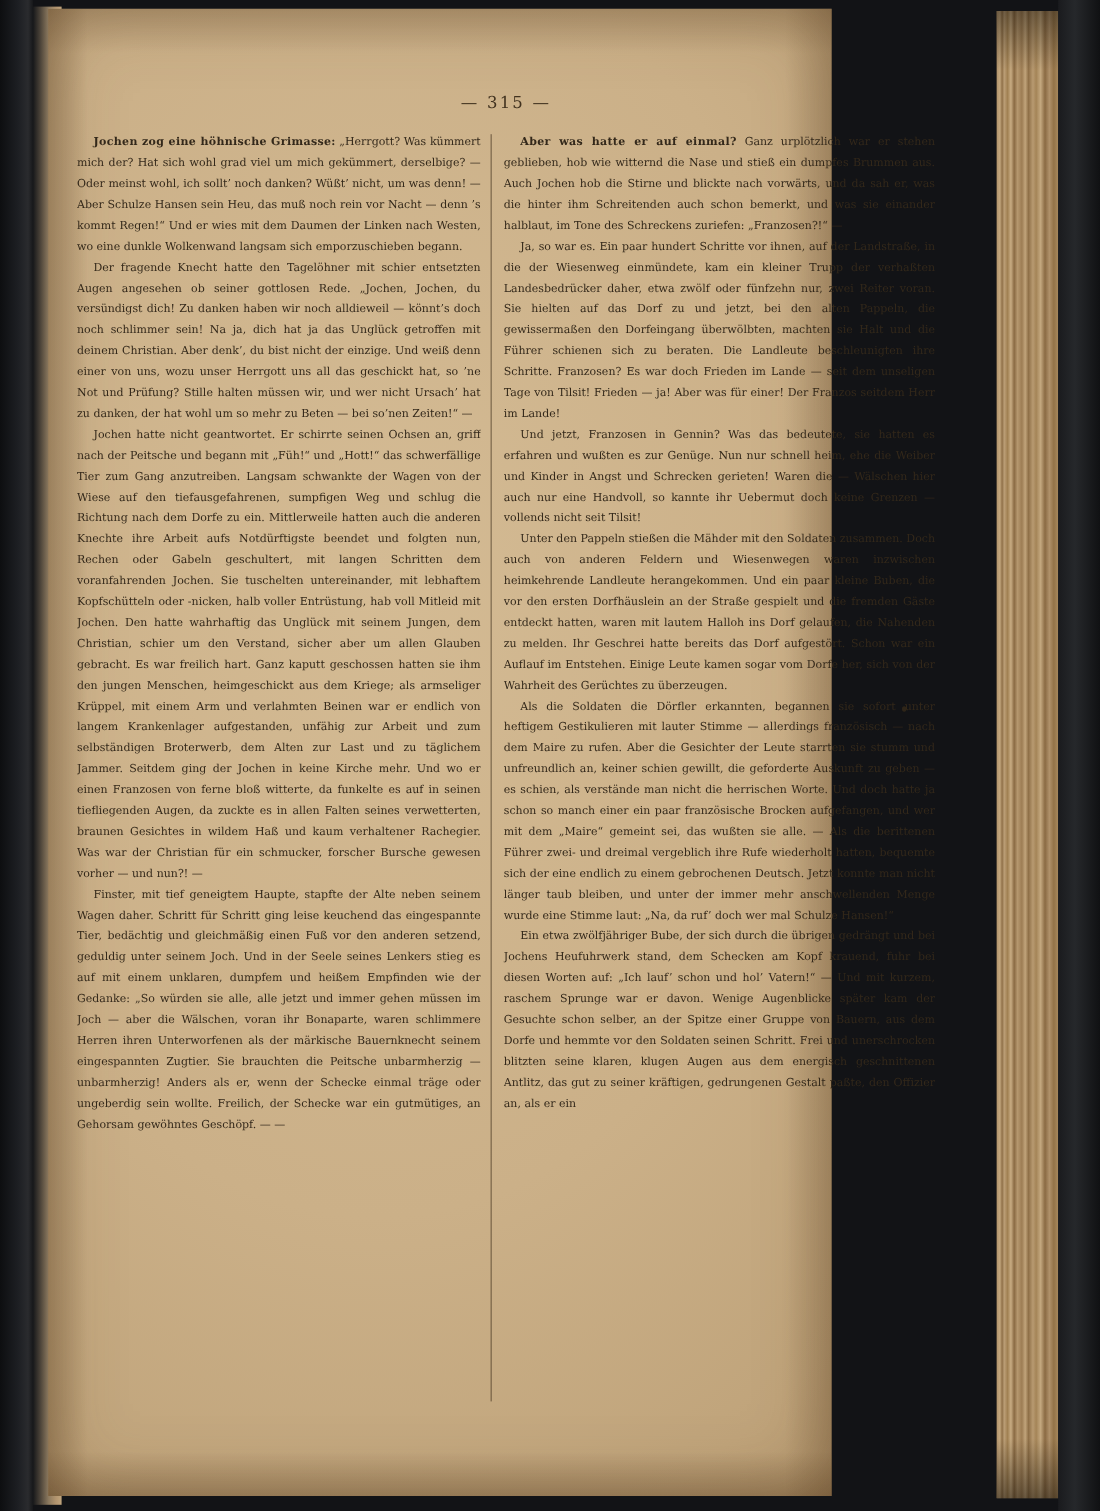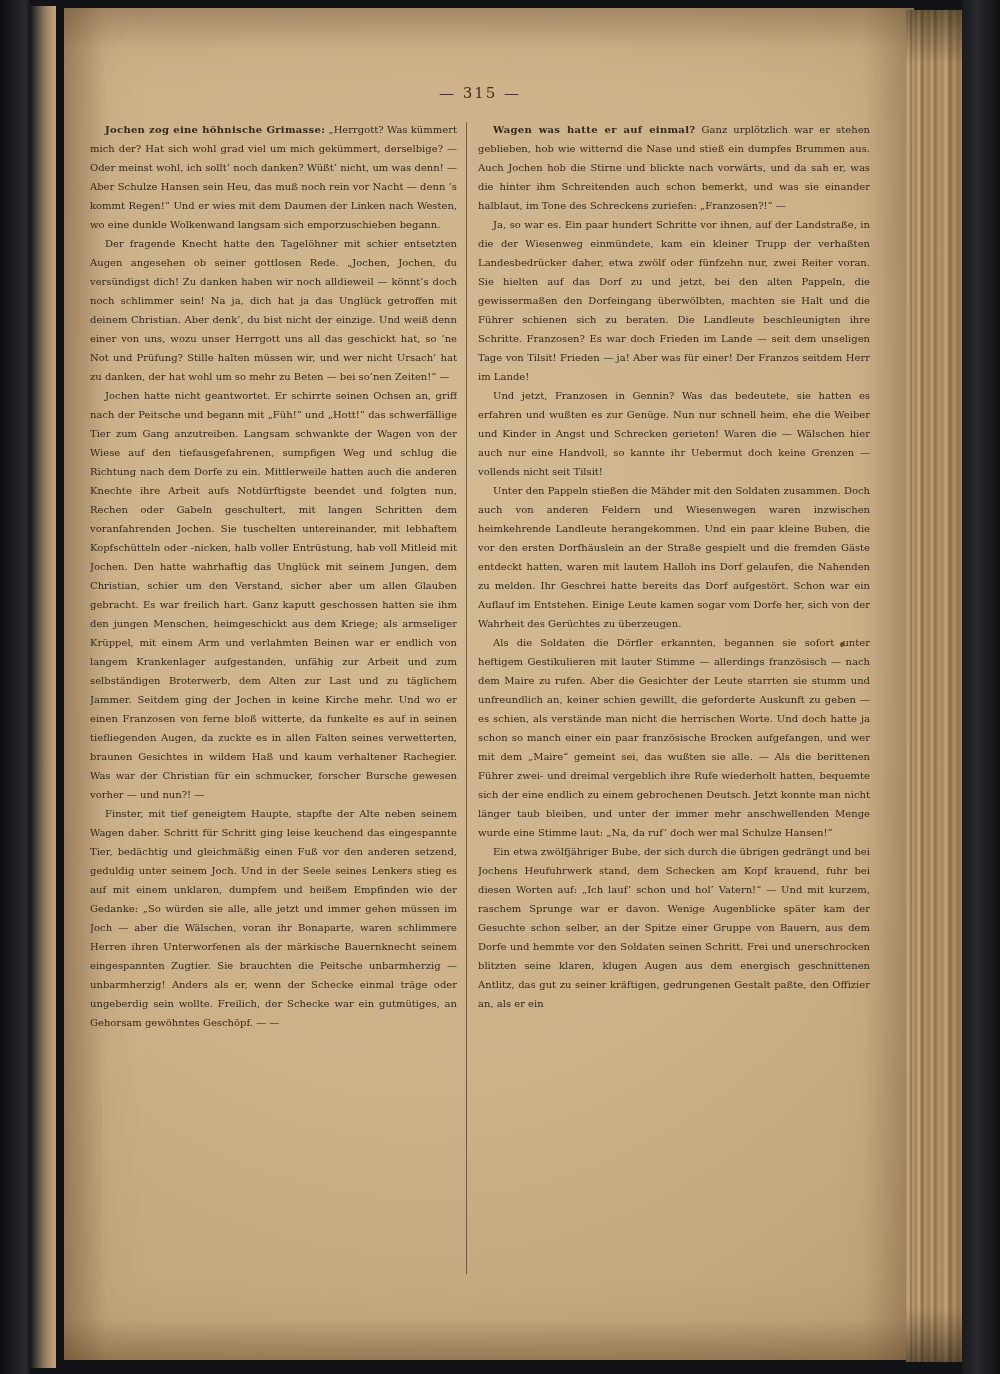--- a/index.html
+++ b/index.html
@@ -14,21 +14,21 @@
       background:linear-gradient(90deg,#1a1b1e 0%,#26282b 40%,#101113 100%);}
   .stack-right{position:absolute;left:906px;top:10px;width:56px;height:1352px;
       background:
         linear-gradient(180deg,rgba(20,15,8,.45) 0%,rgba(0,0,0,0) 4%,rgba(0,0,0,0) 96%,rgba(20,15,8,.5) 100%),
         repeating-linear-gradient(90deg,
           #b2936b 0px,#c3a77e 3px,#8f7048 5px,#bb9e76 7px,#a08052 10px,
           #c8ac83 13px,#8a6a43 16px,#b5976e 19px,#9d7d54 23px,#c1a47b 26px,
           #8f7048 29px,#b89a71 33px,#a48457 36px,#c4a87f 40px,#8a6a43 44px,
           #b0916a 48px,#937348 52px,#a8895e 56px);}
   
-  .page{position:absolute;left:64px;top:8px;width:850px;height:1352px;
+  .page{position:absolute;left:44px;top:8px;width:712px;height:1352px;
       background:
         linear-gradient(90deg,rgba(70,45,20,.28) 0%,rgba(0,0,0,0) 5%),
         linear-gradient(270deg,rgba(70,45,20,.22) 0%,rgba(0,0,0,0) 6%),
         linear-gradient(180deg,rgba(70,45,20,.20) 0%,rgba(0,0,0,0) 3%,rgba(0,0,0,0) 97%,rgba(70,45,20,.28) 100%),
         radial-gradient(120% 90% at 42% 38%, #d4bb94 0%, #cbb088 48%, #c0a47b 75%, #ad8f66 100%);
       box-shadow:inset 0 0 70px rgba(90,60,25,.30);}
   .pageno{position:absolute;top:76px;left:26px;width:780px;text-align:center;
       font-size:15px;letter-spacing:2px;color:#41321f;}
   .divider{position:absolute;left:402px;top:114px;width:1px;height:1152px;
       background:rgba(62,46,28,.65);}
@@ -51,21 +51,21 @@
   <div class="page">
     <div class="pageno">—  315  —</div>
     <div class="divider"></div>
     <div class="col col-left">
         <p class="para"><strong>Jochen zog eine höhnische Grimasse:</strong> „Herrgott? Was kümmert mich der? Hat sich wohl grad viel um mich gekümmert, derselbige? — Oder meinst wohl, ich sollt’ noch danken? Wüßt’ nicht, um was denn! — Aber Schulze Hansen sein Heu, das muß noch rein vor Nacht — denn ’s kommt Regen!“ Und er wies mit dem Daumen der Linken nach Westen, wo eine dunkle Wolkenwand langsam sich emporzuschieben begann.</p>
         <p class="para">Der fragende Knecht hatte den Tagelöhner mit schier entsetzten Augen angesehen ob seiner gottlosen Rede. „Jochen, Jochen, du versündigst dich! Zu danken haben wir noch alldieweil — könnt’s doch noch schlimmer sein! Na ja, dich hat ja das Unglück getroffen mit deinem Christian. Aber denk’, du bist nicht der einzige. Und weiß denn einer von uns, wozu unser Herrgott uns all das geschickt hat, so ’ne Not und Prüfung? Stille halten müssen wir, und wer nicht Ursach’ hat zu danken, der hat wohl um so mehr zu Beten — bei so’nen Zeiten!“ —</p>
         <p class="para">Jochen hatte nicht geantwortet. Er schirrte seinen Ochsen an, griff nach der Peitsche und begann mit „Füh!“ und „Hott!“ das schwerfällige Tier zum Gang anzutreiben. Langsam schwankte der Wagen von der Wiese auf den tiefausgefahrenen, sumpfigen Weg und schlug die Richtung nach dem Dorfe zu ein. Mittlerweile hatten auch die anderen Knechte ihre Arbeit aufs Notdürftigste beendet und folgten nun, Rechen oder Gabeln geschultert, mit langen Schritten dem voranfahrenden Jochen. Sie tuschelten untereinander, mit lebhaftem Kopfschütteln oder -nicken, halb voller Entrüstung, hab voll Mitleid mit Jochen. Den hatte wahrhaftig das Unglück mit seinem Jungen, dem Christian, schier um den Verstand, sicher aber um allen Glauben gebracht. Es war freilich hart. Ganz kaputt geschossen hatten sie ihm den jungen Menschen, heimgeschickt aus dem Kriege; als armseliger Krüppel, mit einem Arm und verlahmten Beinen war er endlich von langem Krankenlager aufgestanden, unfähig zur Arbeit und zum selbständigen Broterwerb, dem Alten zur Last und zu täglichem Jammer. Seitdem ging der Jochen in keine Kirche mehr. Und wo er einen Franzosen von ferne bloß witterte, da funkelte es auf in seinen tiefliegenden Augen, da zuckte es in allen Falten seines verwetterten, braunen Gesichtes in wildem Haß und kaum verhaltener Rachegier. Was war der Christian für ein schmucker, forscher Bursche gewesen vorher — und nun?! —</p>
         <p class="para">Finster, mit tief geneigtem Haupte, stapfte der Alte neben seinem Wagen daher. Schritt für Schritt ging leise keuchend das eingespannte Tier, bedächtig und gleichmäßig einen Fuß vor den anderen setzend, geduldig unter seinem Joch. Und in der Seele seines Lenkers stieg es auf mit einem unklaren, dumpfem und heißem Empfinden wie der Gedanke: „So würden sie alle, alle jetzt und immer gehen müssen im Joch — aber die Wälschen, voran ihr Bonaparte, waren schlimmere Herren ihren Unterworfenen als der märkische Bauernknecht seinem eingespannten Zugtier. Sie brauchten die Peitsche unbarmherzig — unbarmherzig! Anders als er, wenn der Schecke einmal träge oder ungeberdig sein wollte. Freilich, der Schecke war ein gutmütiges, an Gehorsam gewöhntes Geschöpf. — —</p>
       </div>
     <div class="col col-right">
-        <p class="para"><strong>Wagen was hatte er auf einmal?</strong> Ganz urplötzlich war er stehen geblieben, hob wie witternd die Nase und stieß ein dumpfes Brummen aus. Auch Jochen hob die Stirne und blickte nach vorwärts, und da sah er, was die hinter ihm Schreitenden auch schon bemerkt, und was sie einander halblaut, im Tone des Schreckens zuriefen: „Franzosen?!“ —</p>
+        <p class="para"><strong>Aber was hatte er auf einmal?</strong> Ganz urplötzlich war er stehen geblieben, hob wie witternd die Nase und stieß ein dumpfes Brummen aus. Auch Jochen hob die Stirne und blickte nach vorwärts, und da sah er, was die hinter ihm Schreitenden auch schon bemerkt, und was sie einander halblaut, im Tone des Schreckens zuriefen: „Franzosen?!“ —</p>
         <p class="para">Ja, so war es. Ein paar hundert Schritte vor ihnen, auf der Landstraße, in die der Wiesenweg einmündete, kam ein kleiner Trupp der verhaßten Landesbedrücker daher, etwa zwölf oder fünfzehn nur, zwei Reiter voran. Sie hielten auf das Dorf zu und jetzt, bei den alten Pappeln, die gewissermaßen den Dorfeingang überwölbten, machten sie Halt und die Führer schienen sich zu beraten. Die Landleute beschleunigten ihre Schritte. Franzosen? Es war doch Frieden im Lande — seit dem unseligen Tage von Tilsit! Frieden — ja! Aber was für einer! Der Franzos seitdem Herr im Lande!</p>
         <p class="para">Und jetzt, Franzosen in Gennin? Was das bedeutete, sie hatten es erfahren und wußten es zur Genüge. Nun nur schnell heim, ehe die Weiber und Kinder in Angst und Schrecken gerieten! Waren die — Wälschen hier auch nur eine Handvoll, so kannte ihr Uebermut doch keine Grenzen — vollends nicht seit Tilsit!</p>
         <p class="para">Unter den Pappeln stießen die Mähder mit den Soldaten zusammen. Doch auch von anderen Feldern und Wiesenwegen waren inzwischen heimkehrende Landleute herangekommen. Und ein paar kleine Buben, die vor den ersten Dorfhäuslein an der Straße gespielt und die fremden Gäste entdeckt hatten, waren mit lautem Halloh ins Dorf gelaufen, die Nahenden zu melden. Ihr Geschrei hatte bereits das Dorf aufgestört. Schon war ein Auflauf im Entstehen. Einige Leute kamen sogar vom Dorfe her, sich von der Wahrheit des Gerüchtes zu überzeugen.</p>
         <p class="para">Als die Soldaten die Dörfler erkannten, begannen sie sofort unter heftigem Gestikulieren mit lauter Stimme — allerdings französisch — nach dem Maire zu rufen. Aber die Gesichter der Leute starrten sie stumm und unfreundlich an, keiner schien gewillt, die geforderte Auskunft zu geben — es schien, als verstände man nicht die herrischen Worte. Und doch hatte ja schon so manch einer ein paar französische Brocken aufgefangen, und wer mit dem „Maire“ gemeint sei, das wußten sie alle. — Als die berittenen Führer zwei- und dreimal vergeblich ihre Rufe wiederholt hatten, bequemte sich der eine endlich zu einem gebrochenen Deutsch. Jetzt konnte man nicht länger taub bleiben, und unter der immer mehr anschwellenden Menge wurde eine Stimme laut: „Na, da ruf’ doch wer mal Schulze Hansen!“</p>
         <p class="para">Ein etwa zwölfjähriger Bube, der sich durch die übrigen gedrängt und bei Jochens Heufuhrwerk stand, dem Schecken am Kopf krauend, fuhr bei diesen Worten auf: „Ich lauf’ schon und hol’ Vatern!“ — Und mit kurzem, raschem Sprunge war er davon. Wenige Augenblicke später kam der Gesuchte schon selber, an der Spitze einer Gruppe von Bauern, aus dem Dorfe und hemmte vor den Soldaten seinen Schritt. Frei und unerschrocken blitzten seine klaren, klugen Augen aus dem energisch geschnittenen Antlitz, das gut zu seiner kräftigen, gedrungenen Gestalt paßte, den Offizier an, als er ein</p>
       </div>
     <div class="ink-dot"></div>
   </div>
 
   <div class="stack-right"></div>

